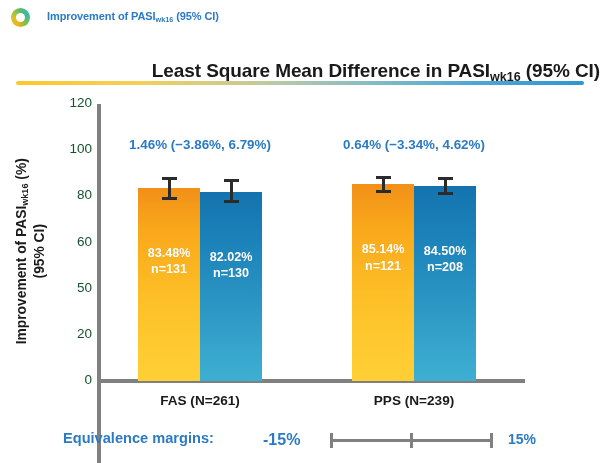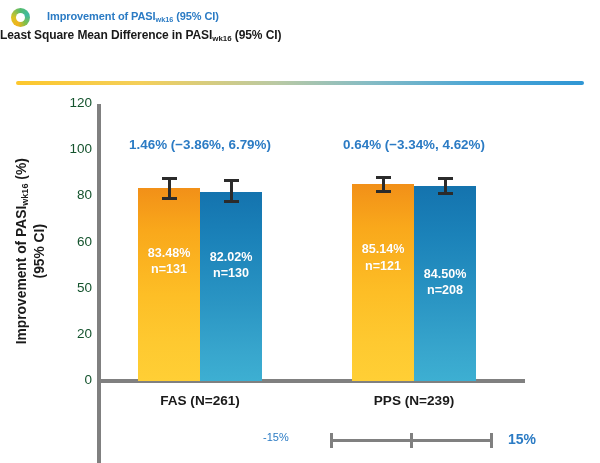--- a/index.html
+++ b/index.html
@@ -46,24 +46,24 @@
     font-weight: bold;
     color: #2b7bc4;
     letter-spacing: -0.1px;
     white-space: nowrap;
   }
   .sub { font-size: 0.66em; vertical-align: -0.28em; letter-spacing: 0; }
 
   
   #chart-title {
     position: absolute;
-    left: 0; top: 28px;
+    left: 0; top: 60px;
     width: 600px;
-    text-align: left;
-    font-size: 12px;
+    text-align: right;
+    font-size: 19px;
     font-weight: bold;
     color: #1a1a1a;
     letter-spacing: -0.1px;
     white-space: nowrap;
   }
 
   
   #gradient-rule {
     position: absolute;
     left: 16px; top: 81px;
@@ -213,22 +213,22 @@
     position: absolute;
     left: 63px; top: 2px;
     font-size: 14.6px;
     font-weight: bold;
     color: #2b7bc4;
     white-space: nowrap;
   }
   #margin-low {
     position: absolute;
     left: 263px; top: 3px;
-    font-size: 11px;
-    font-weight: normal;
+    font-size: 16px;
+    font-weight: bold;
     color: #2b7bc4;
     white-space: nowrap;
   }
   #margin-high {
     position: absolute;
     left: 508px; top: 3px;
     font-size: 14px;
     font-weight: bold;
     color: #2b7bc4;
     white-space: nowrap;
@@ -285,21 +285,21 @@
       <div class="bar orange" style="left: 138px; width: 62px; top: 96.3003px; height: 192.7px;">
         <div class="bar-label" style="top: 57px;"><span>83.48%</span><br><span>n=131</span></div>
       </div>
       <div class="bar blue" style="left: 200px; width: 62px; top: 99.6705px; height: 189.329px;">
         <div class="bar-label" style="top: 57px;"><span>82.02%</span><br><span>n=130</span></div>
       </div>
       <div class="bar orange" style="left: 352px; width: 62px; top: 92.4685px; height: 196.531px;">
         <div class="bar-label" style="top: 57px;"><span>85.14%</span><br><span>n=121</span></div>
       </div>
       <div class="bar blue" style="left: 414px; width: 62px; top: 93.9458px; height: 195.054px;">
-        <div class="bar-label" style="top: 57px; margin-top: 23px;"><span>84.50%</span><br><span>n=208</span></div>
+        <div class="bar-label" style="top: 57px;"><span>84.50%</span><br><span>n=208</span></div>
       </div>
     </div>
   <div id="error-layer">
       <div class="err" style="left: 168px; top: 84.9433px; height: 22.6217px;"></div>
       <div class="err" style="left: 230px; top: 87.4825px; height: 23.7758px;"></div>
       <div class="err" style="left: 382px; top: 83.7892px; height: 17.5433px;"></div>
       <div class="err" style="left: 444px; top: 85.405px; height: 17.7742px;"></div>
     </div>
   <div id="annotation-layer">
       <div class="ci-annotation" style="left: 80px; width: 240px; top: 45px;">1.46% (−3.86%, 6.79%)</div>
@@ -308,20 +308,21 @@
   <div id="xlabels-layer">
       <div class="x-tick-label" style="left: 120px; width: 160px; top: 301px;">FAS (N=261)</div>
       <div class="x-tick-label" style="left: 334px; width: 160px; top: 301px;">PPS (N=239)</div>
     </div>
 </div>
 
 <div id="legend">
   </div>
 
 <div id="footer">
+  <div id="equivalence-label">Equivalence margins:</div>
   <div id="margin-low">-15%</div>
   <div id="margin-scale">
     <div class="scale-tick" style="left:0px;"></div>
     <div class="scale-tick" style="left:80px;"></div>
     <div class="scale-tick" style="left:160px;"></div>
   </div>
   <div id="margin-high">15%</div>
 </div>
 
 </body></html>

